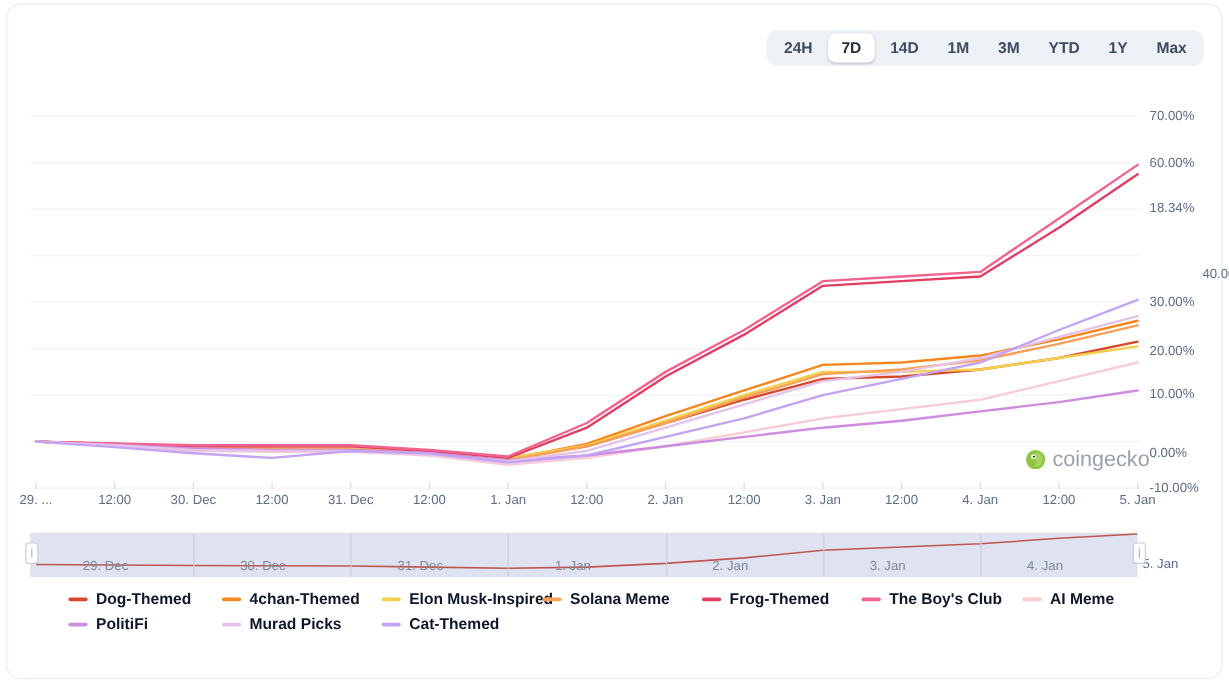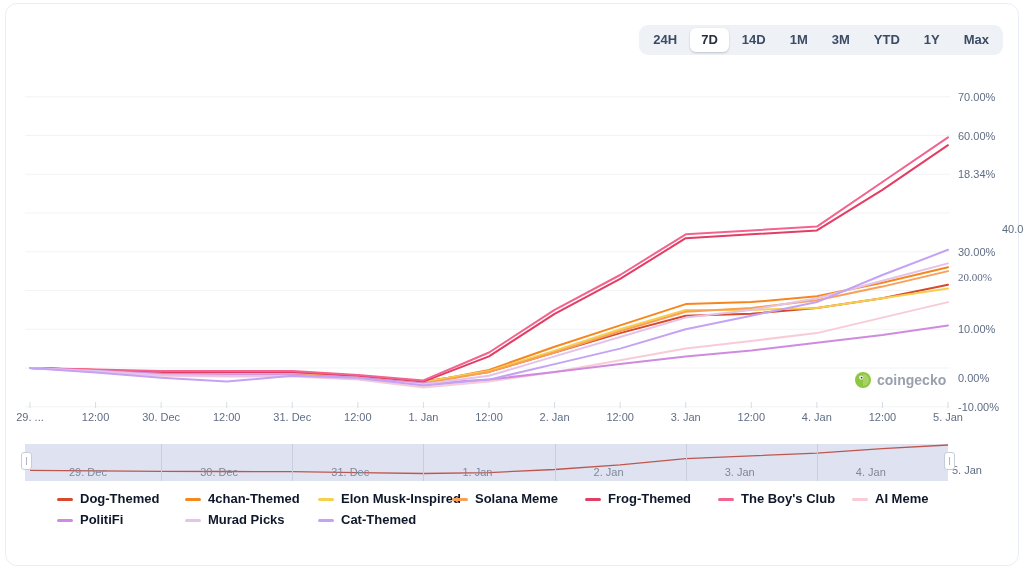--- a/index.html
+++ b/index.html
@@ -28,21 +28,21 @@
     border-radius:3px;display:flex;align-items:center;justify-content:center;cursor:ew-resize;z-index:5;}
   .handle span{display:block;width:1px;height:8px;background:#aeb7c6;}
   
   .legend{position:absolute;left:57px;top:492px;display:grid;
     grid-template-columns:128px 133px 134px 133px 133px 134px auto;row-gap:7px;}
   .legend-item{display:flex;align-items:center;gap:7px;cursor:pointer;}
   .legend-item .swatch{display:inline-block;width:16px;height:3px;border-radius:2px;flex:0 0 auto;}
   .legend-item .lbl{font-size:13px;font-weight:700;color:#0f172a;line-height:1.1;white-space:nowrap;}
   
   .watermark{position:absolute;left:855px;top:372px;display:flex;align-items:center;gap:6px;cursor:pointer;}
-  .watermark .wm-text{font-size:14px;font-weight:700;color:#9aa1ad;}
+  .watermark .wm-text{font-size:18px;font-weight:400;color:#9aa1ad;}
 </style>
 </head>
 <body>
 
 <div class="card"></div>
 
 <div class="range">
     <button>24H</button>
     <button class="active">7D</button>
     <button>14D</button>
@@ -89,21 +89,21 @@
     <polyline points="5.0,288.0 70.6,291.1 136.1,295.0 201.7,295.8 267.3,295.8 332.9,298.9 398.4,304.3 464.0,295.8 529.6,276.4 595.1,257.0 660.7,237.6 726.3,229.9 791.9,218.3 857.4,200.8 923.0,183.4" fill="none" stroke="#e5c3e8" stroke-width="2" stroke-linejoin="round" stroke-linecap="round"></polyline>
     <polyline points="5.0,288.0 70.6,292.6 136.1,297.7 201.7,301.6 267.3,295.8 332.9,297.7 398.4,305.4 464.0,299.6 529.6,284.1 595.1,268.6 660.7,249.3 726.3,235.7 791.9,222.1 857.4,195.0 923.0,169.8" fill="none" stroke="#c4a3f4" stroke-width="2" stroke-linejoin="round" stroke-linecap="round"></polyline>
   </svg>
 
 <div class="ylabels">
     <div style="top: 10.75px;">70.00%</div>
     <div style="top: 49.5px;">60.00%</div>
     <div style="top: 88.25px;">18.34%</div>
     <div style="top: 143px; margin-left: 44px;">40.00%</div>
     <div style="top: 165.75px;">30.00%</div>
-    <div style="top: 191px; font-family: Liberation Serif, serif;">20.00%</div>
+    <div style="top: 207px;">20.00%</div>
     <div style="top: 243.25px;">10.00%</div>
     <div style="top: 292px;">0.00%</div>
     <div style="top: 320.75px;">-10.00%</div>
   </div>
 <div class="xlabels">
     <div style="left: 5px;">29. ...</div>
     <div style="left: 70.5714px;">12:00</div>
     <div style="left: 136.143px;">30. Dec</div>
     <div style="left: 201.714px;">12:00</div>
     <div style="left: 267.286px;">31. Dec</div>

